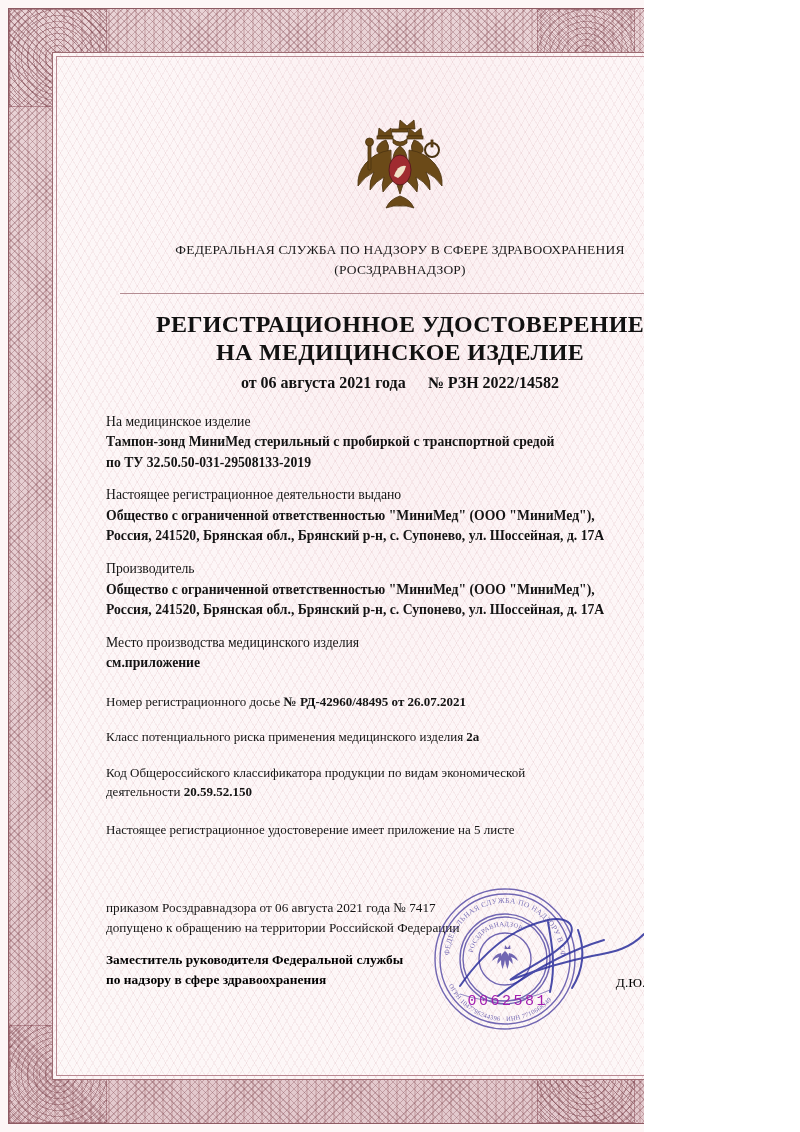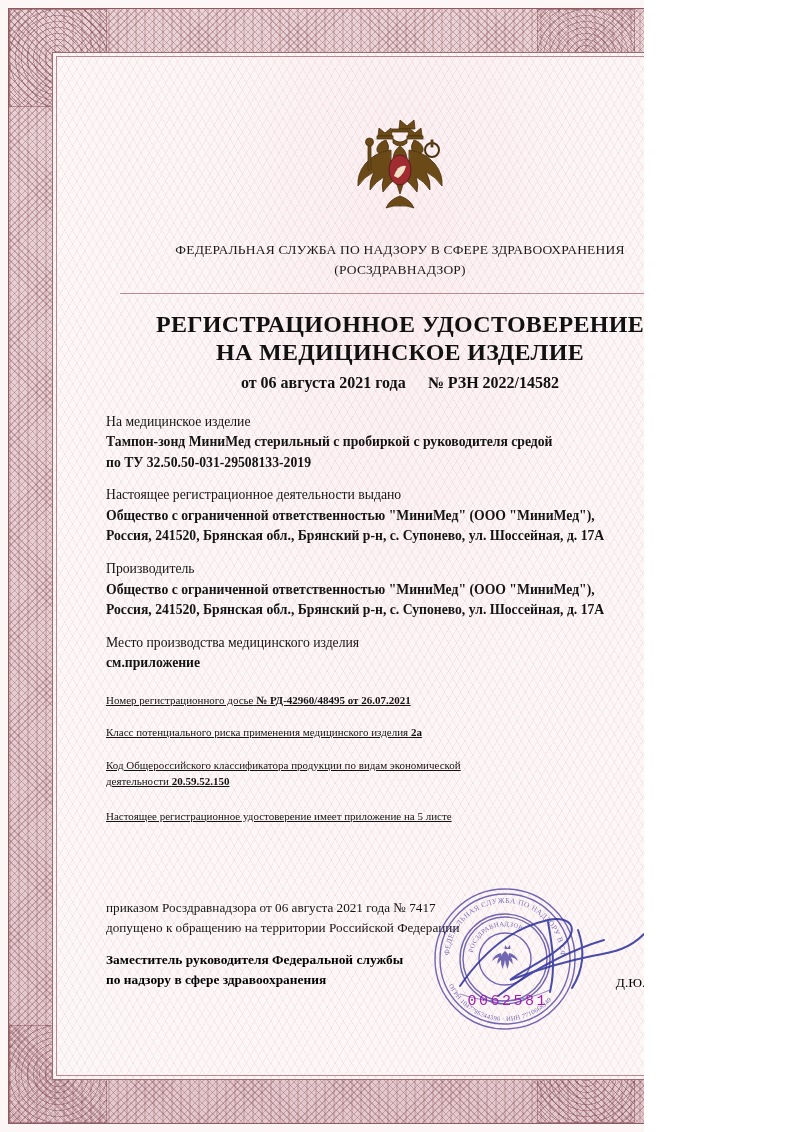--- a/index.html
+++ b/index.html
@@ -122,23 +122,22 @@
   .label {
     font-size: 13.7px;
     line-height: 1.5;
   }
   .value {
     font-size: 13.7px;
     font-weight: bold;
     line-height: 1.5;
   }
   .inline {
-    font-size: 11px;
+    font-size: 13px;
     line-height: 1.5;
-    text-decoration: underline;
   }
   .inline b { font-weight: bold; }
 
   
   .footer {
     position: absolute;
     left: 106px;
     top: 898px;
     width: 600px;
   }
@@ -259,21 +258,21 @@
     <div class="subtitle">
       <span>от  06 августа 2021 года</span>
       <span class="gap"></span>
       <span>№  РЗН 2022/14582</span>
     </div>
 
     <div class="body">
 
       <div class="field">
         <div class="label">На медицинское изделие</div>
-        <div class="value">Тампон-зонд МиниМед стерильный с пробиркой с руководителя средой</div>
+        <div class="value">Тампон-зонд МиниМед стерильный с пробиркой с транспортной средой</div>
         <div class="value">по ТУ 32.50.50-031-29508133-2019</div>
       </div>
 
       <div class="field">
         <div class="label">Настоящее регистрационное деятельности выдано</div>
         <div class="value">Общество с ограниченной ответственностью "МиниМед" (ООО "МиниМед"),</div>
         <div class="value">Россия, 241520, Брянская обл., Брянский р-н, с. Супонево, ул. Шоссейная, д. 17А</div>
       </div>
 
       <div class="field">

